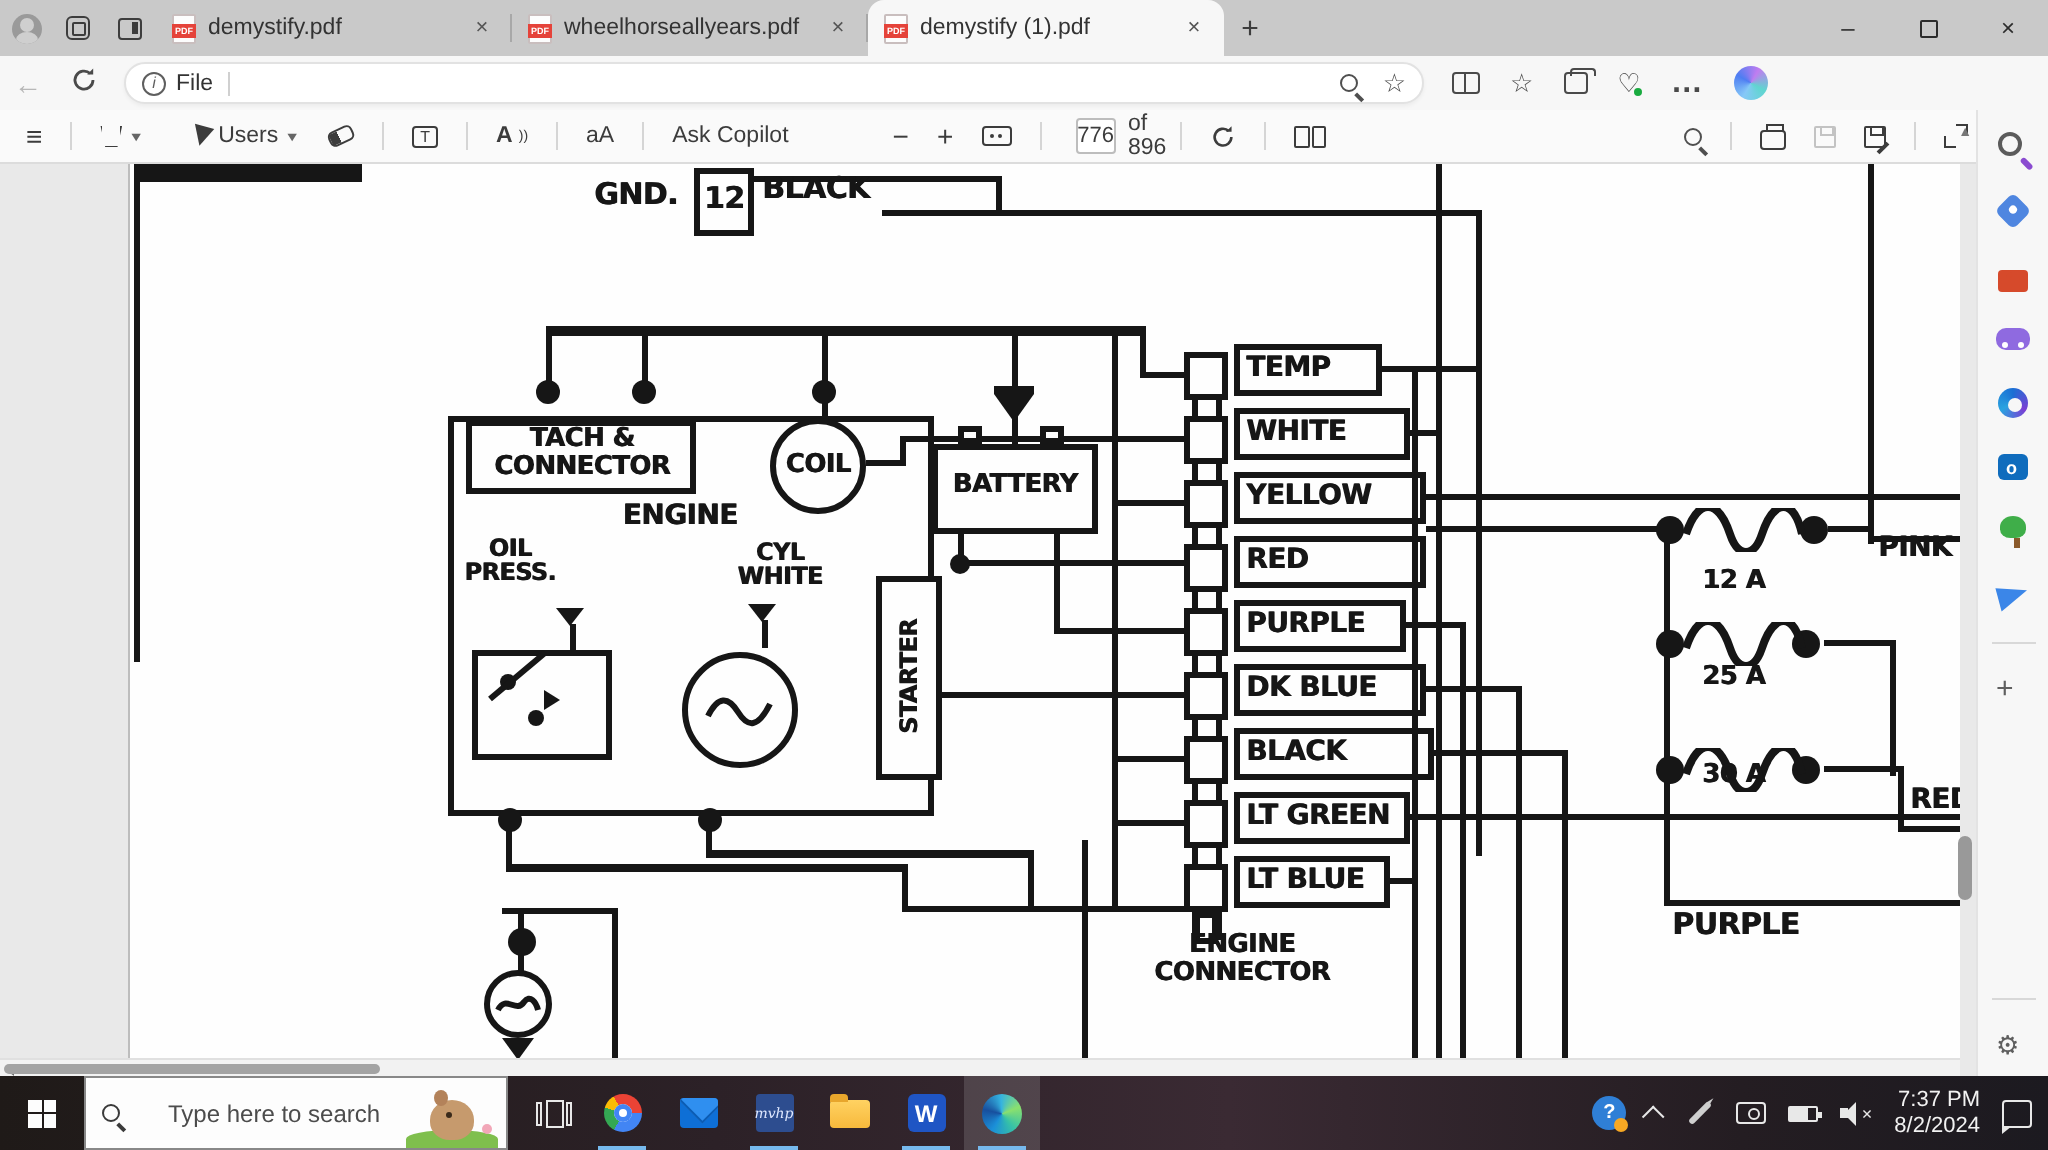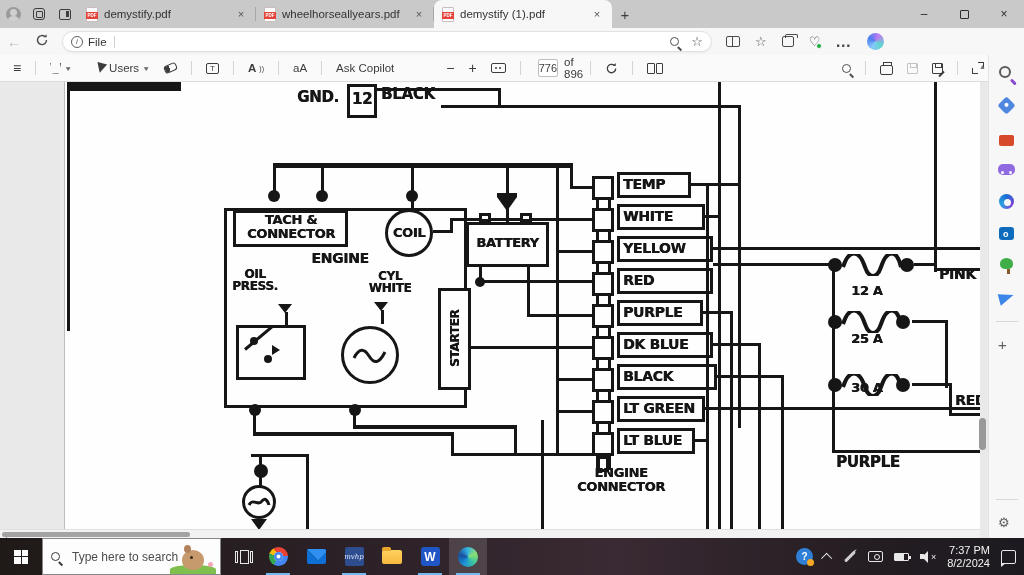--- a/index.html
+++ b/index.html
@@ -111,21 +111,21 @@
   .vthumb{position:absolute;right:2px;top:336px;width:7px;height:32px;background:#999;border-radius:4px;}
   #hscroll{position:absolute;left:0;bottom:0;width:980px;height:9px;background:#f2f2f2;border-top:1px solid #e0e0e0;}
   #hthumb{position:absolute;left:2px;top:2px;width:188px;height:5px;background:#a3a3a3;border-radius:3px;}
   .harrow{position:absolute;left:3px;top:2px;width:0;height:0;border-top:3px solid transparent;border-bottom:3px solid transparent;border-right:4px solid #6f6f6f;}
 
   
   #taskbar{position:absolute;left:0;bottom:0;width:1024px;height:37px;background:linear-gradient(90deg,#1f1a18,#2c2127 35%,#3a2a33 60%,#241d22 85%,#1c1a20);display:flex;align-items:center;color:#eee;}
   .startbtn{width:42px;height:37px;display:flex;align-items:center;justify-content:center;}
   .winlogo{width:14px;height:14px;display:grid;grid-template-columns:6.5px 6.5px;grid-template-rows:6.5px 6.5px;gap:1px;}
   .winlogo i{background:#fdfdfd;}
-  #tb-search{width:179px;height:37px;background:#fdfdfd;border:1px solid #888;display:flex;align-items:center;padding:0 8px;gap:12px;position:relative;}
+  #tb-search{width:212px;height:37px;background:#fdfdfd;border:1px solid #888;display:flex;align-items:center;padding:0 8px;gap:24px;position:relative;}
   .tb-mag{width:9px;height:9px;border:1.6px solid #3a3a3a;border-radius:50%;position:relative;flex:none;}
   .tb-mag:after{content:"";position:absolute;left:7px;top:7.5px;width:5px;height:1.6px;background:#3a3a3a;transform:rotate(45deg);transform-origin:left center;}
   #tb-search span{font-size:12px;color:#4c4c4c;white-space:nowrap;}
   .critter{position:absolute;right:4px;bottom:0;width:46px;height:33px;}
   .critter .grass{position:absolute;left:0;bottom:0;width:46px;height:9px;background:#7fbf4d;border-radius:50% 50% 0 0;}
   .critter .body{position:absolute;left:12px;bottom:4px;width:22px;height:20px;background:#c69a6d;border-radius:50% 50% 45% 45%;}
   .critter .ear{position:absolute;left:14px;bottom:21px;width:7px;height:8px;background:#b3825a;border-radius:50%;}
   .critter .eye{position:absolute;left:20px;bottom:15px;width:3px;height:3px;background:#3a2a1a;border-radius:50%;}
   .critter .flower{position:absolute;right:3px;bottom:7px;width:5px;height:5px;background:#f2a7b8;border-radius:50%;}
   .taskview{width:30px;height:37px;display:flex;align-items:center;justify-content:center;gap:1.5px;margin-left:8px;}

